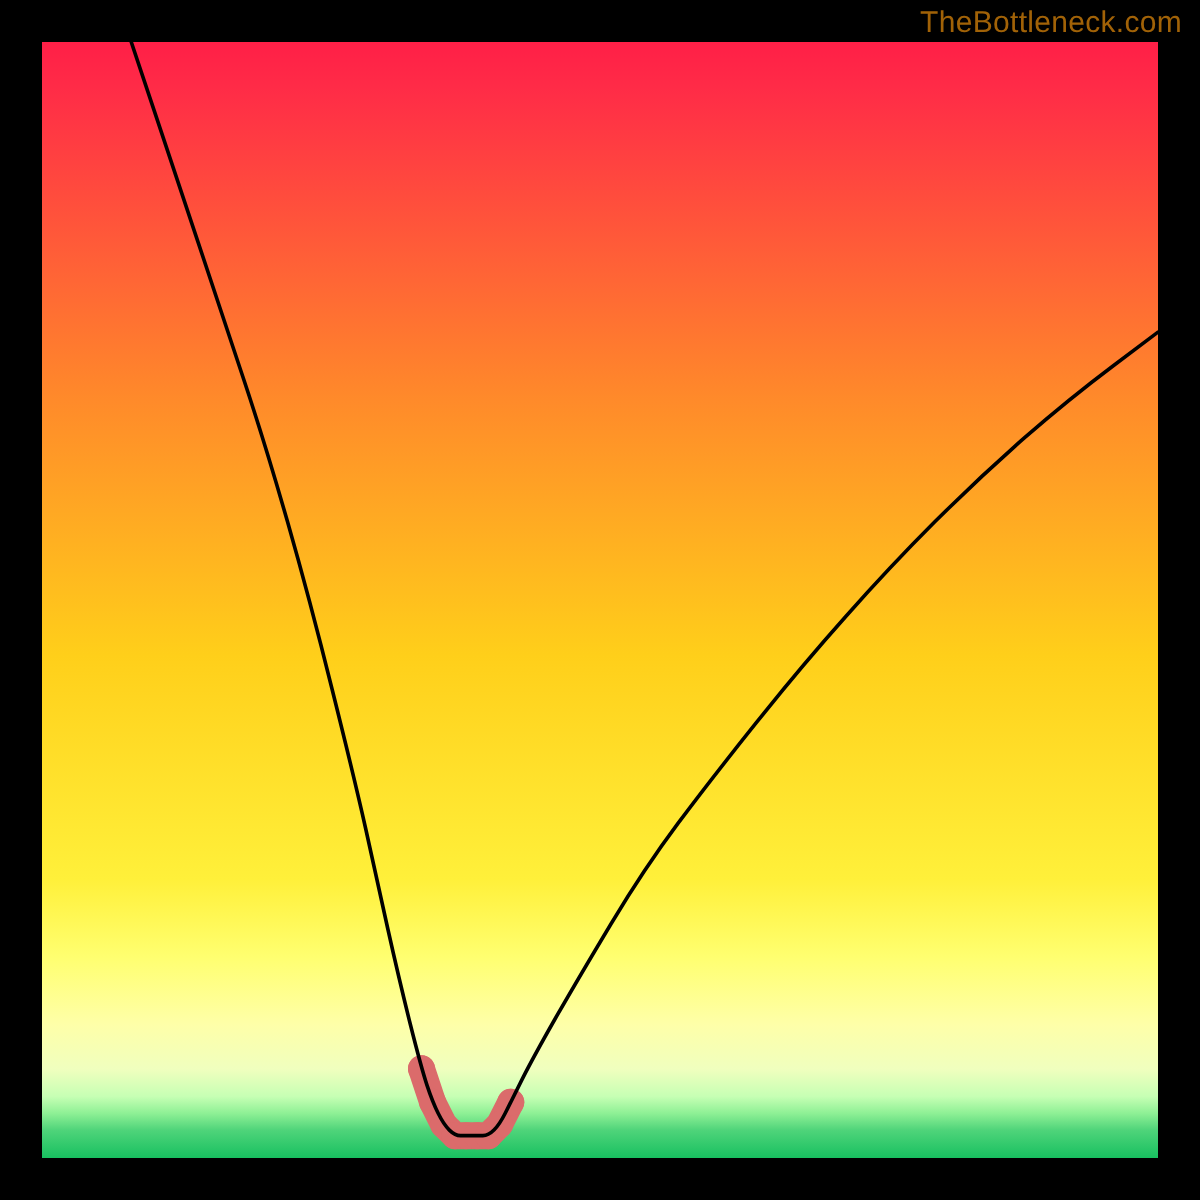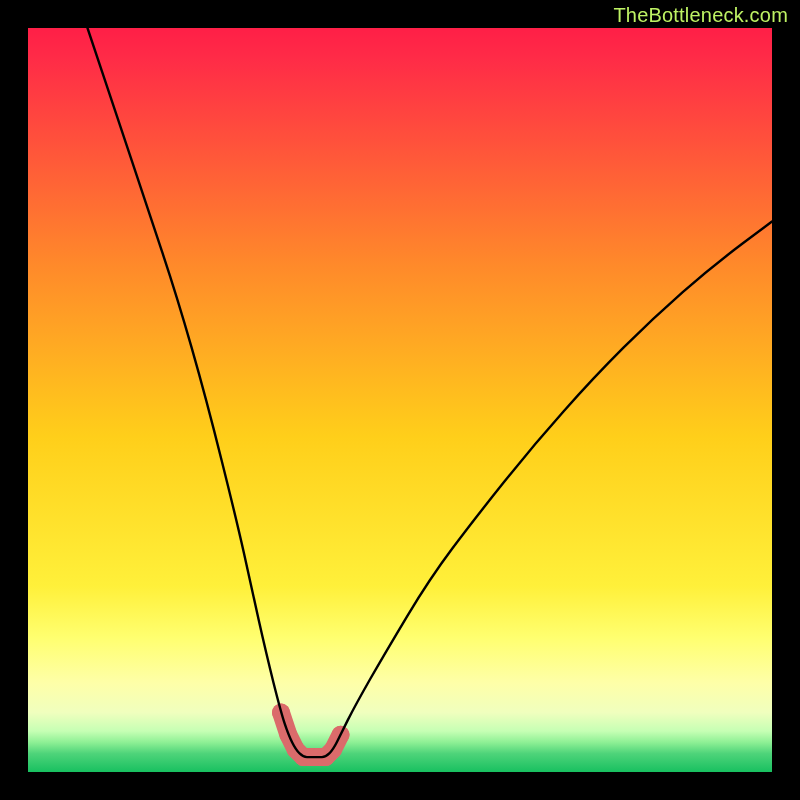--- a/index.html
+++ b/index.html
@@ -9,21 +9,21 @@
     width: 800px;
     height: 800px;
     background: #000;
   }
   .watermark {
     position: absolute;
     top: 4px;
     right: 12px;
     font-family: Arial, Helvetica, sans-serif;
     font-size: 20px;
-    color: #bef264;
+    color: #a16207;
     letter-spacing: 0.2px;
     z-index: 5;
   }
   .plot {
     position: absolute;
     left: 28px;
     top: 28px;
     width: 744px;
     height: 744px;
     overflow: hidden;

